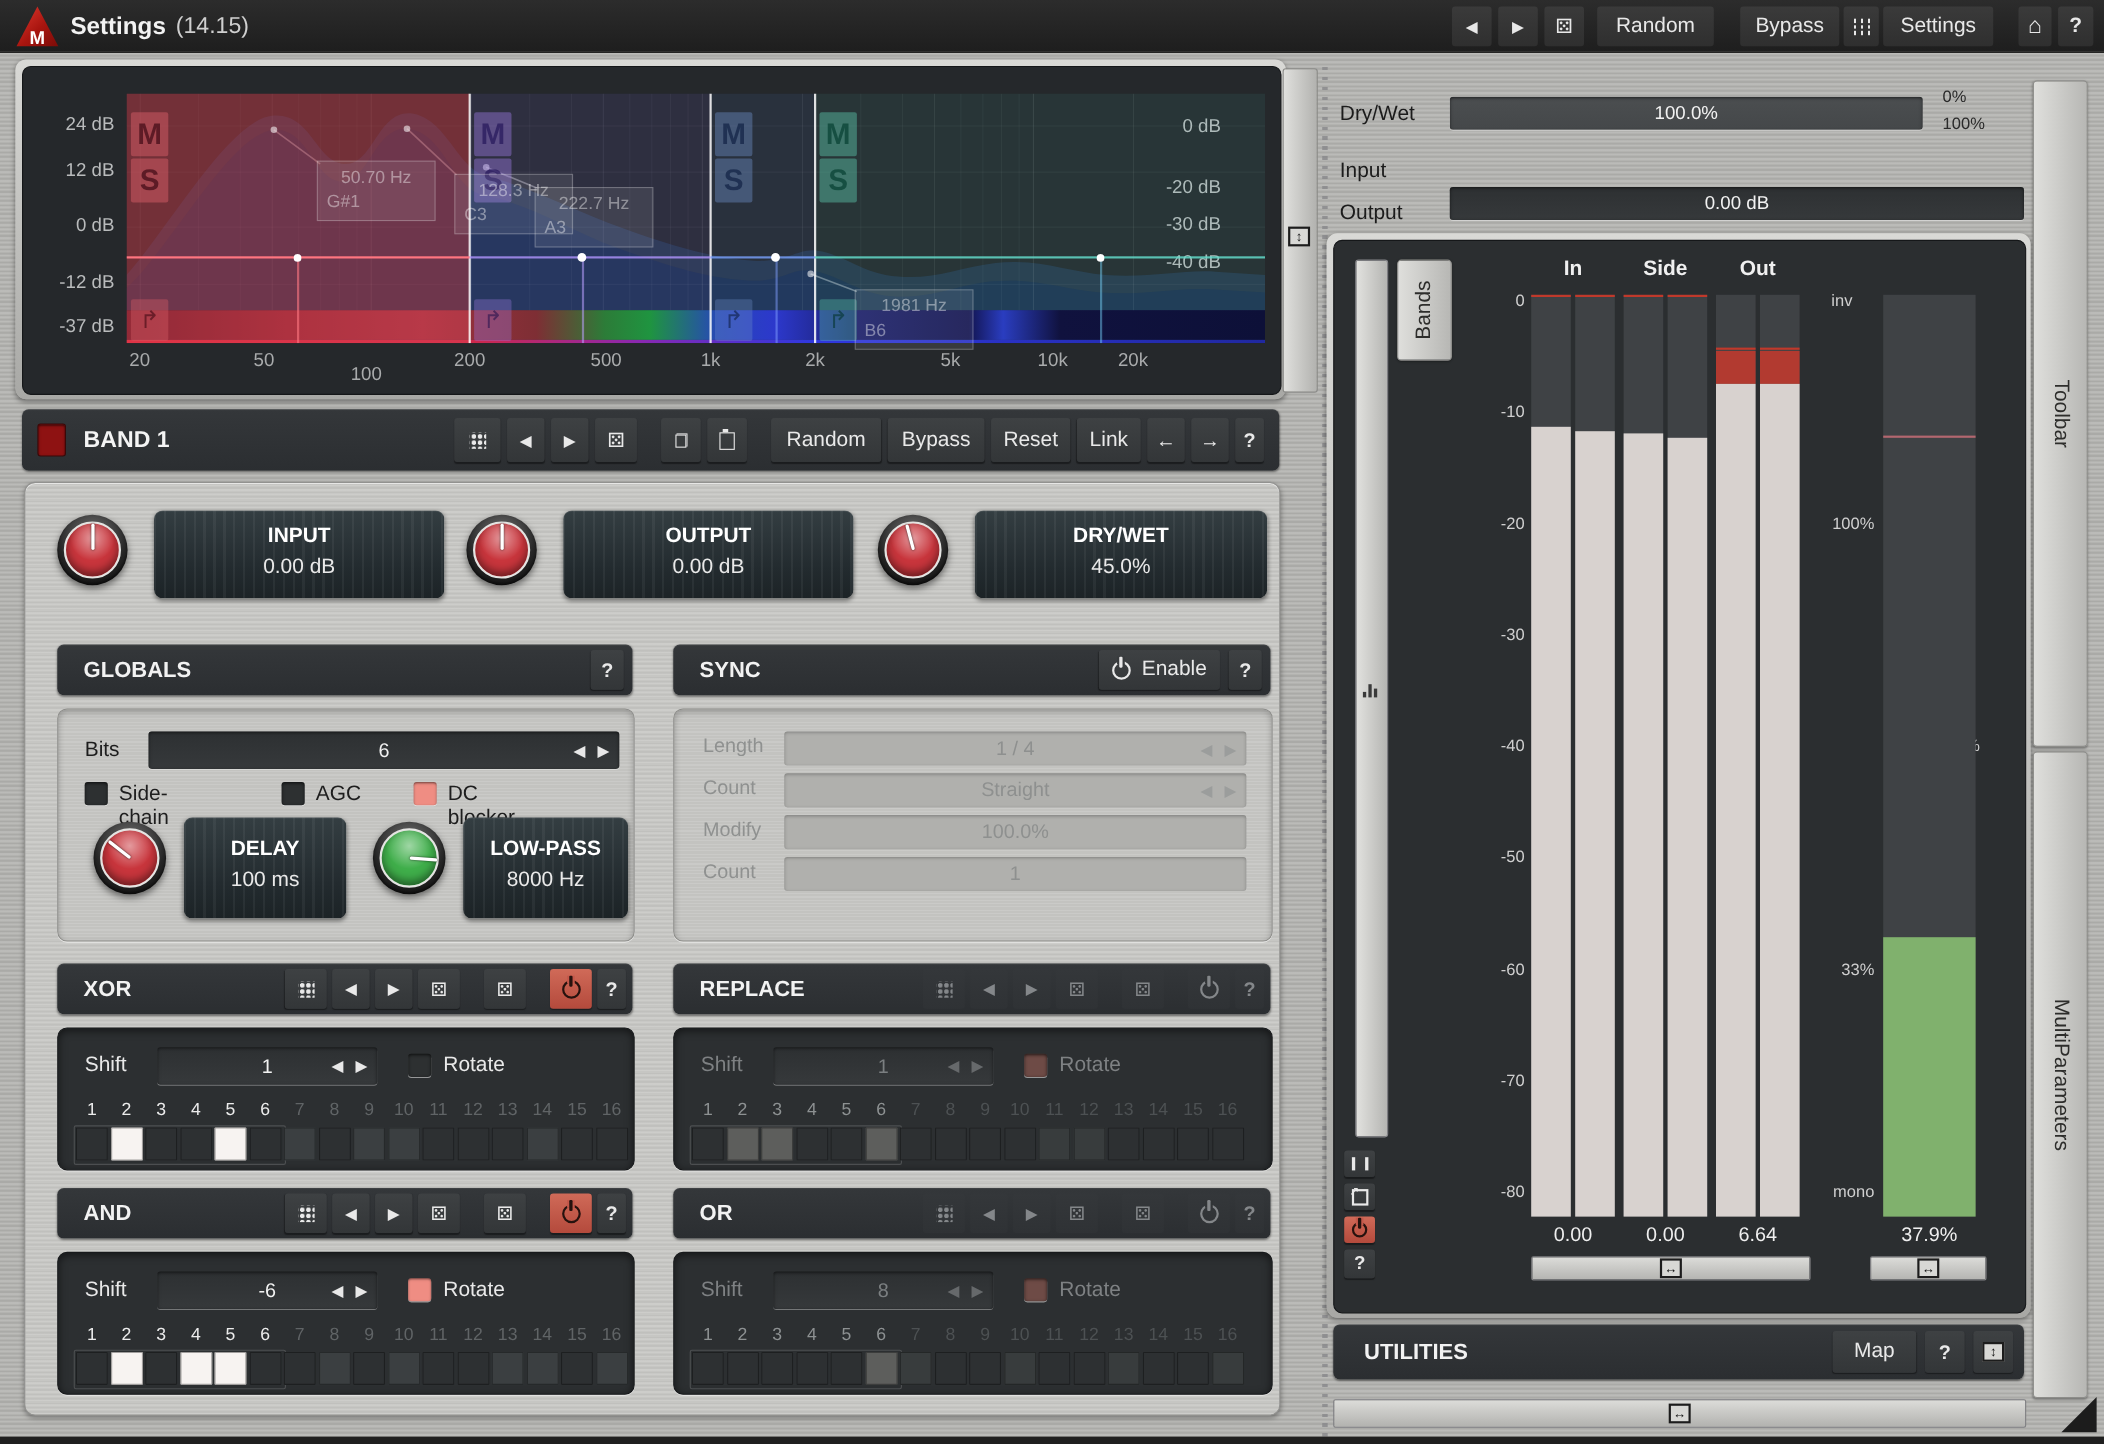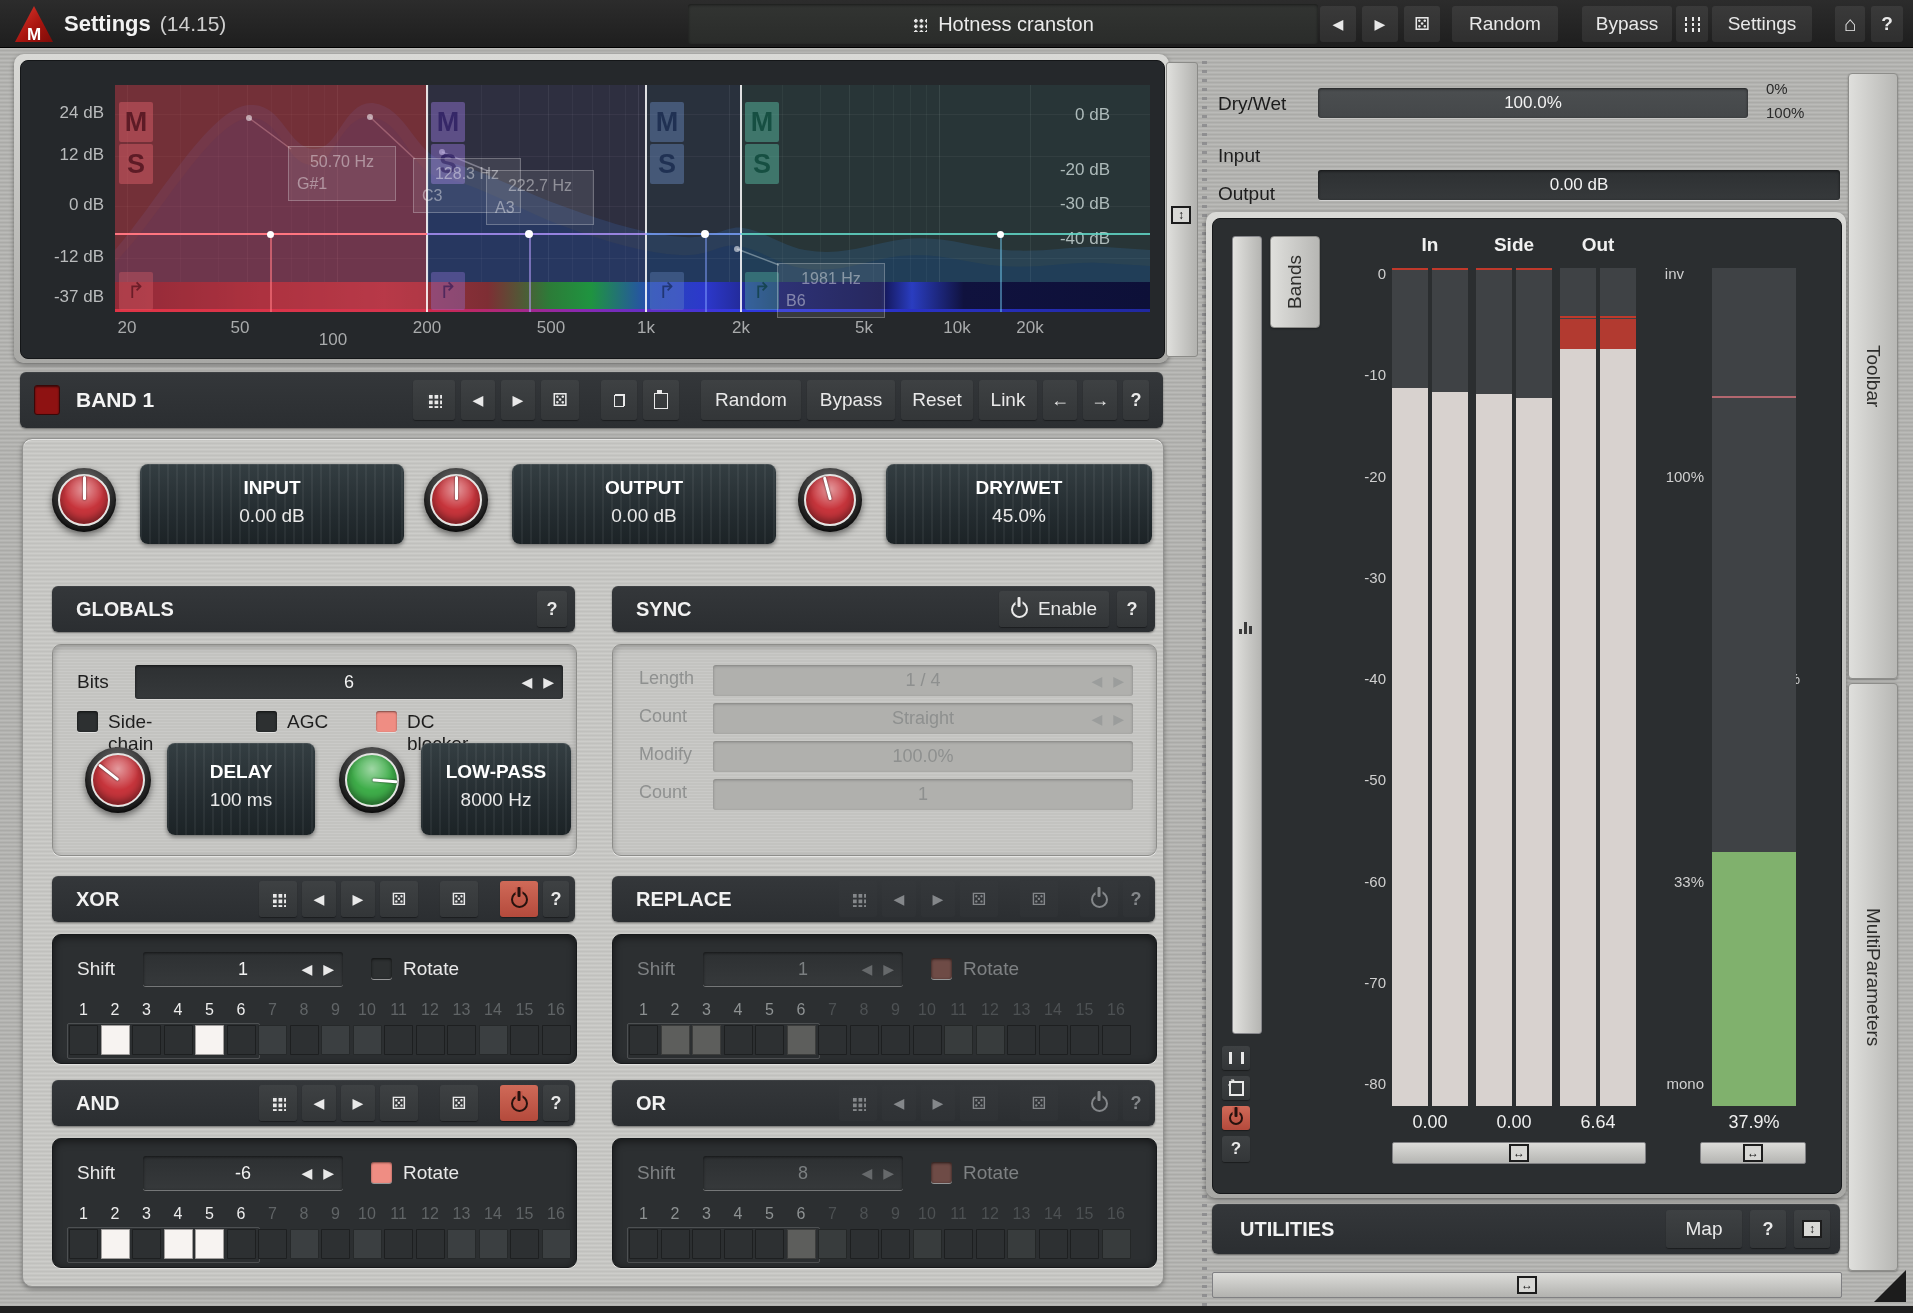--- a/index.html
+++ b/index.html
@@ -76,24 +76,20 @@
             <stop offset="1" stop-color="#7c0c08"></stop>
       </linearGradient>
         </defs>
       <polygon points="21,1 40,37 2,37" fill="url(#lg)"></polygon>
       <text x="21" y="35" text-anchor="middle" font-size="17" font-weight="bold" fill="#fff" font-family="Liberation Sans, sans-serif">M</text>
     </svg>
     <div class="abs flex" style="left:64px;top:0;height:47px;gap:9px">
       <span style="color:#f2f2f2;font-size:22px;font-weight:bold">Settings</span>
       <span style="color:#cfcfcf;font-size:21px">(14.15)</span>
     </div>
-    <div class="abs tbtn" style="left:688px;top:4px;width:630px;height:40px;background:linear-gradient(#323432,#2a2c2a);box-shadow:inset 0 1px 3px rgba(0,0,0,.5);gap:11px">
-      <span class="i-griddots" style="color:#e8e8e8"></span>
-      <span style="font-size:20px;color:#eaeaea">Hotness cranston</span>
-    </div>
     <div class="abs tbtn" style="left:1320px;top:6px;width:36px;height:36px">
         <span class="tri">◀</span>
       </div>
     <div class="abs tbtn" style="left:1362px;top:6px;width:36px;height:36px">
         <span class="tri">▶</span>
       </div>
     <div class="abs tbtn" style="left:1404px;top:6px;width:36px;height:36px">
         <span style="font-size:18px">⚄</span>
       </div>
     <div class="abs tbtn" style="left:1452px;top:6px;width:106px;height:36px">Random</div>

